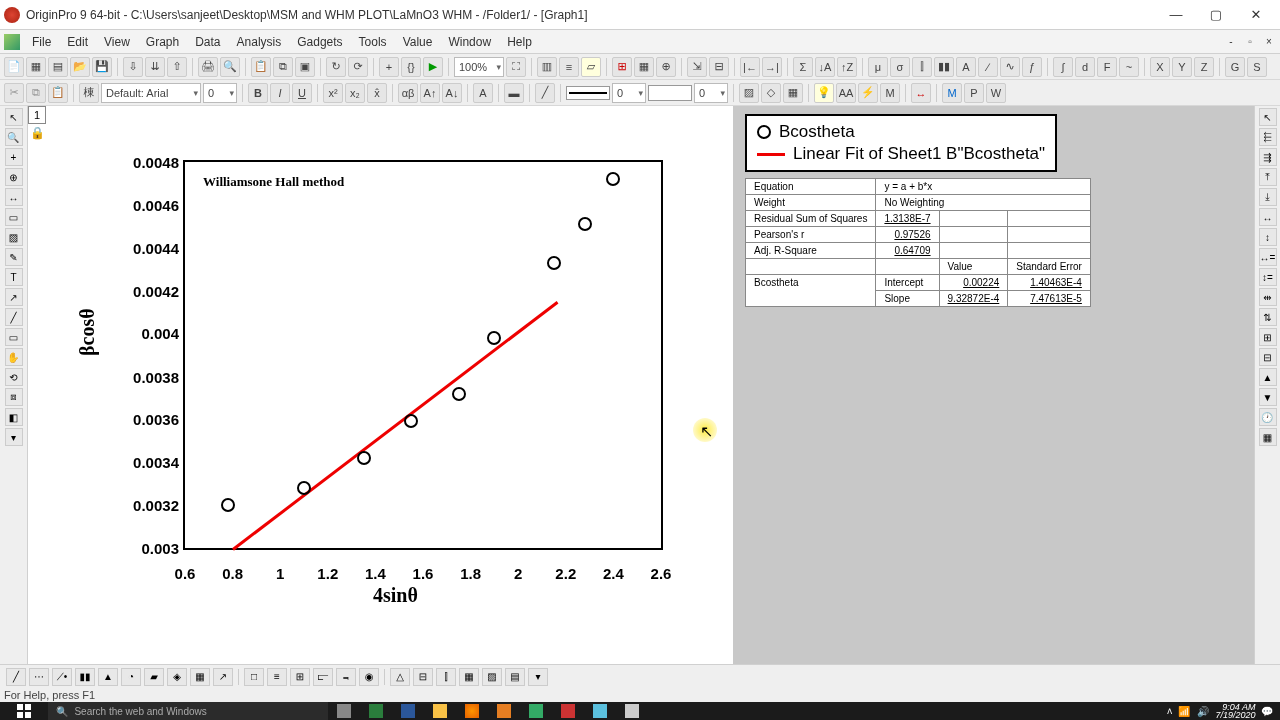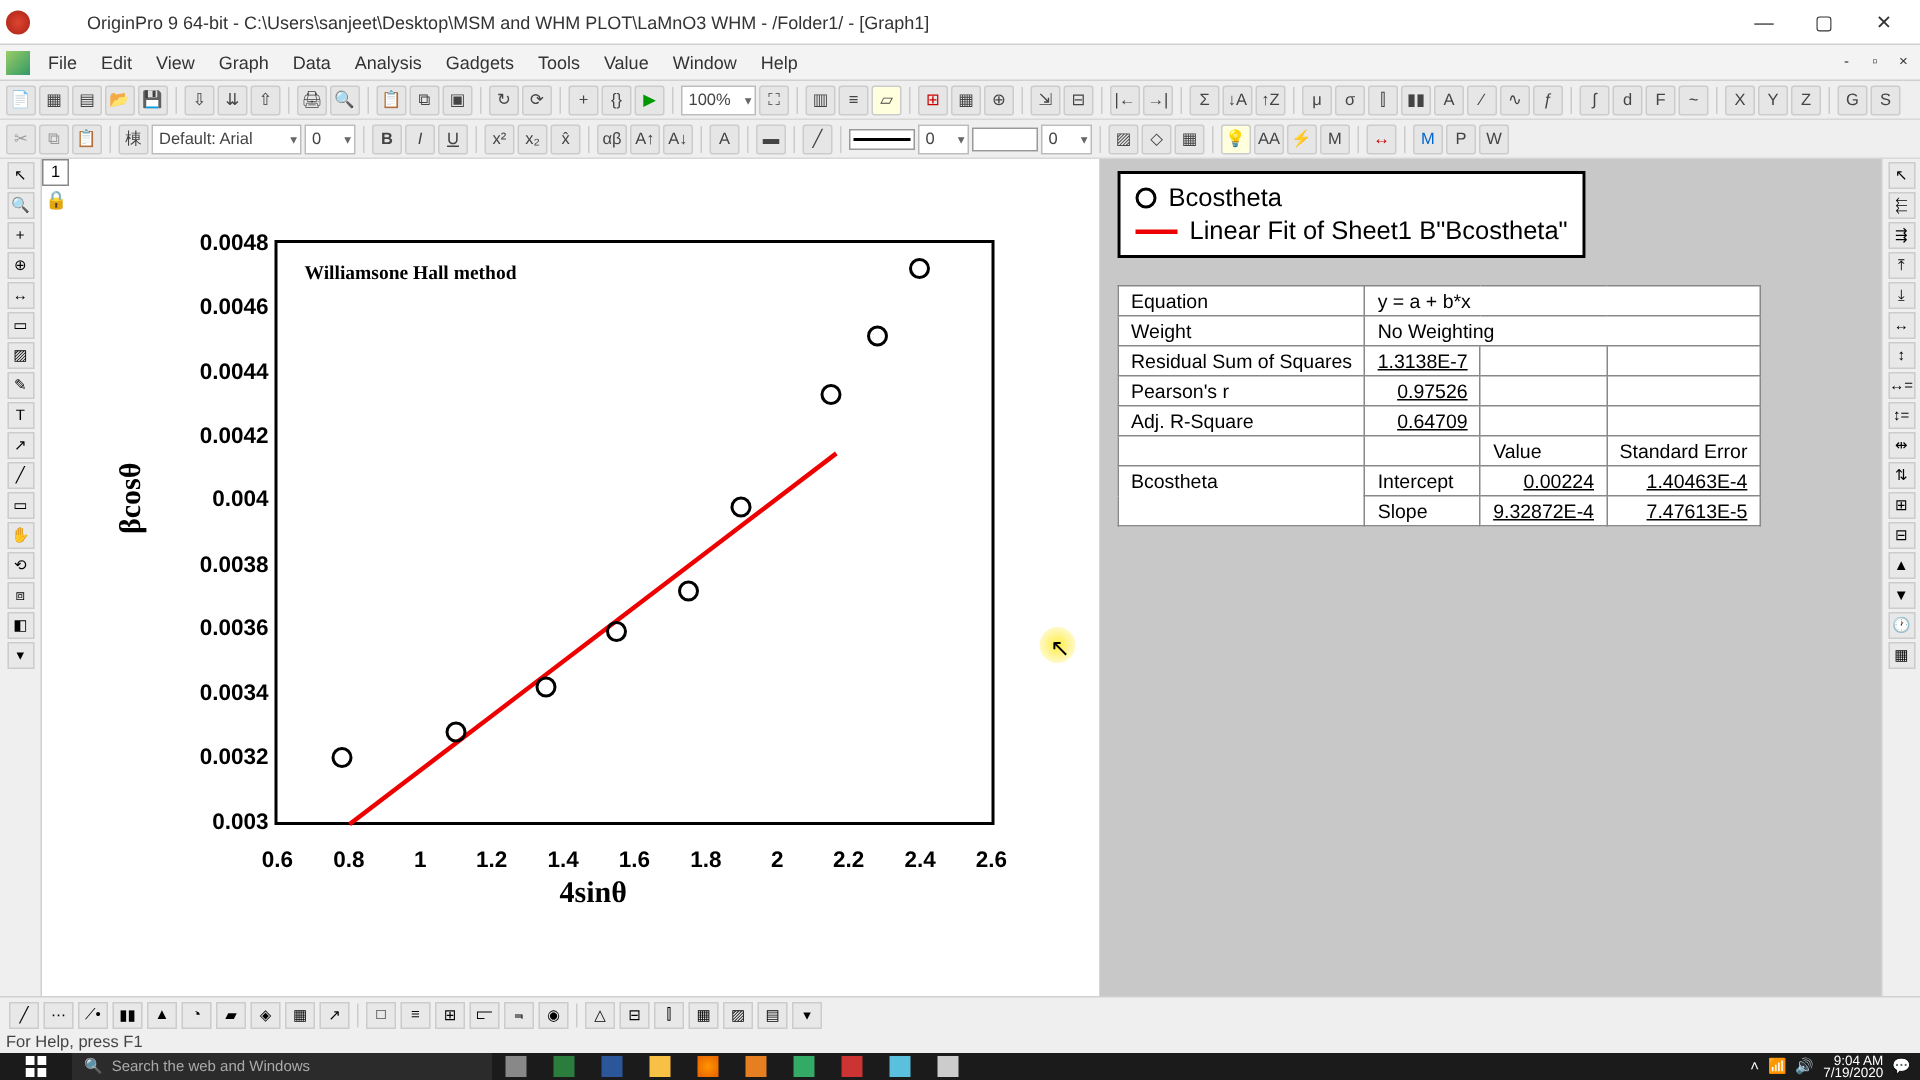--- a/index.html
+++ b/index.html
@@ -1,19 +1,19 @@
 <!DOCTYPE html>
 <html><head>
 <meta charset="utf-8">
 <style>
 * { margin: 0; padding: 0; box-sizing: border-box; }
 body { font-family: "Segoe UI", Tahoma, sans-serif; font-size: 12px; background: #fff; width: 1280px; height: 720px; overflow: hidden; position: relative; }
 
 
-.titlebar { height: 30px; background: #fff; display: flex; align-items: center; padding: 0 4px; border-bottom: 1px solid #d0d0d0; gap: 32px; }
+.titlebar { height: 30px; background: #fff; display: flex; align-items: center; padding: 0 4px; border-bottom: 1px solid #d0d0d0; }
 .titlebar .app-icon { width: 16px; height: 16px; background: radial-gradient(circle, #d43, #a21); border-radius: 50%; margin-right: 6px; }
 .titlebar .title { flex: 1; font-size: 12px; color: #333; }
 .winbtns { display: flex; }
 .winbtn { width: 40px; height: 28px; display: flex; align-items: center; justify-content: center; font-size: 13px; color: #333; }
 
 
 .menubar { height: 24px; display: flex; align-items: center; padding: 0 4px; background: #f3f3f3; border-bottom: 1px solid #d0d0d0; position: relative; }
 .menubar .mi { padding: 3px 8px; font-size: 12px; color: #333; }
 .menubar .mdi { position: absolute; right: 2px; display: flex; gap: 1px; }
 .menubar .mdi span { width: 18px; height: 16px; display: inline-flex; align-items: center; justify-content: center; font-size: 10px; color: #333; border: 1px solid transparent; }
@@ -53,21 +53,21 @@
 .datapoint { position: absolute; width: 14px; height: 14px; border: 2px solid #000; border-radius: 50%; background: transparent; transform: translate(-50%, -50%); }
 .fitline { position: absolute; background: #e00; transform-origin: left center; height: 3px; }
 
 
 .legend { position: absolute; left: 12px; top: 8px; background: #fff; border: 2px solid #000; padding: 4px 10px; font-family: Arial; font-size: 17px; }
 .legend .row { display: flex; align-items: center; gap: 8px; margin: 2px 0; }
 .legend .sym-circ { width: 14px; height: 14px; border: 2px solid #000; border-radius: 50%; }
 .legend .sym-line { width: 28px; height: 3px; background: #e00; }
 
 
-.fittable { position: absolute; left: 12px; top: 84px; background: #fff; border: 1px solid #666; font-family: Arial; font-size: 13px; border-collapse: collapse; }
+.fittable { position: absolute; left: 12px; top: 72px; background: #fff; border: 1px solid #666; font-family: Arial; font-size: 10px; border-collapse: collapse; }
 .fittable td { border: 1px solid #888; padding: 2px 8px; vertical-align: top; }
 .fittable .num { text-align: right; text-decoration: underline; }
 
 
 .cursor-highlight { position: absolute; width: 24px; height: 24px; background: radial-gradient(circle, rgba(255,235,59,0.95), rgba(255,235,59,0)); border-radius: 50%; }
 .cursor-arrow { position: absolute; font-size: 16px; color: #000; }
 
 
 .bottombar { position: absolute; left: 0; right: 0; bottom: 32px; height: 24px; background: #efefef; border-top: 1px solid #d0d0d0; display: flex; align-items: center; padding: 0 6px; gap: 3px; }
 .bottombar .tb { width: 20px; height: 18px; border: 1px solid #ccc; background: #e8e8e8; font-size:10px; display:flex;align-items:center;justify-content:center;}
@@ -77,21 +77,21 @@
 .statusbar { position: absolute; left: 0; right: 0; bottom: 18px; height: 14px; background: #efefef; display: flex; align-items: center; padding: 0 4px; font-size: 11px; color: #444; }
 .statusbar .r { margin-left: auto; }
 
 
 .taskbar { position: absolute; left: 0; right: 0; bottom: 0; height: 18px; background: #1b1b1b; display: flex; align-items: center; color: #fff; font-size: 10px; }
 .taskbar .start { width: 48px; height: 100%; display: flex; align-items: center; justify-content: center; }
 .taskbar .search { flex: 0 0 280px; height: 100%; background: #2b2b2b; display: flex; align-items: center; padding: 0 8px; color: #aaa; }
 .taskbar .tray { margin-left: auto; display: flex; align-items: center; gap: 6px; padding-right: 6px; }
 .taskbar .appicon { width: 32px; height: 100%; display: flex; align-items: center; justify-content: center; }
 .taskbar .appicon .i { width: 14px; height: 14px; }
-.clock { text-align: right; line-height: 8px; font-size: 9px; }
+.clock { text-align: right; line-height: 8px; font-size: 9px; font-style: italic; }
 </style>
 </head>
 <body>
 
 <div class="titlebar">
   <div class="app-icon"></div>
   <div class="title">OriginPro 9 64-bit - C:\Users\sanjeet\Desktop\MSM and WHM PLOT\LaMnO3 WHM - /Folder1/ - [Graph1]</div>
   <div class="winbtns">
     <div class="winbtn">—</div>
     <div class="winbtn">▢</div>

